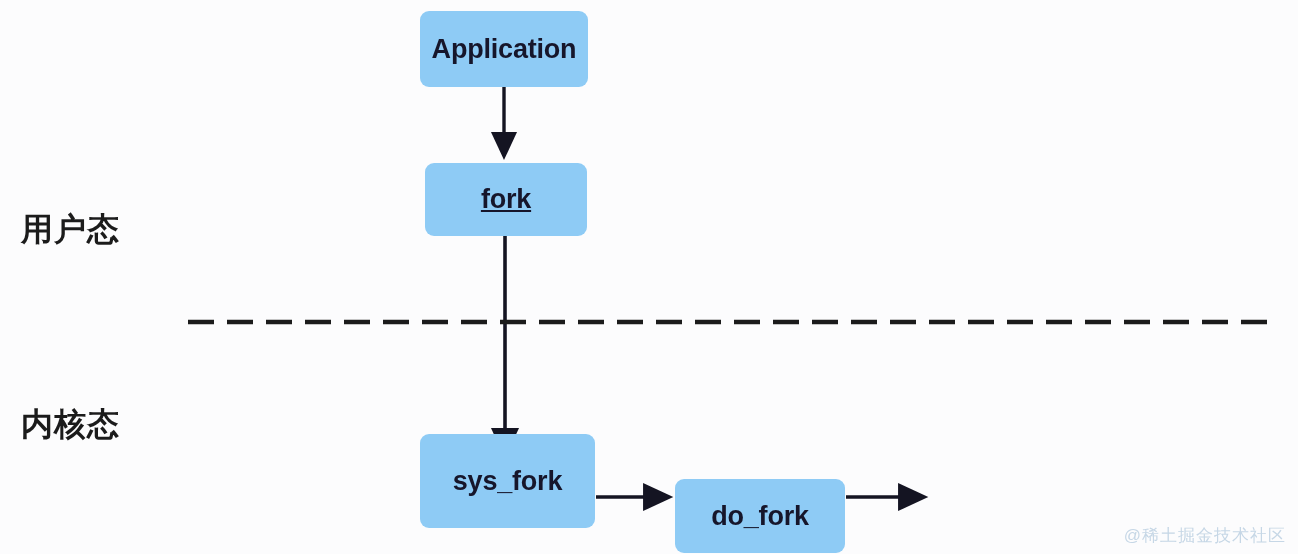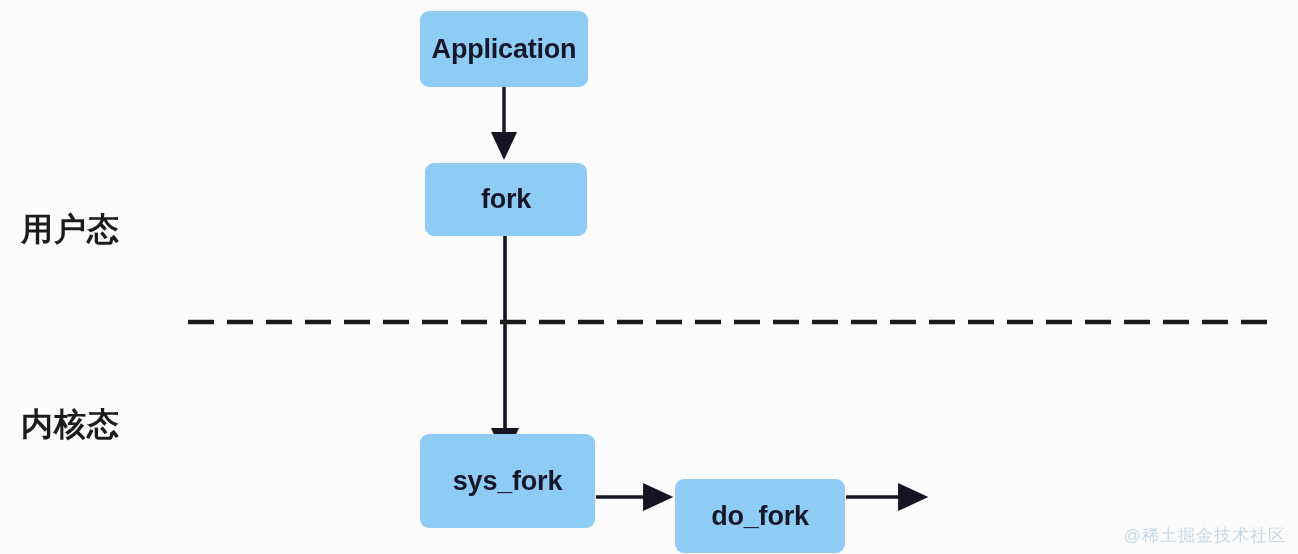--- a/index.html
+++ b/index.html
@@ -25,21 +25,21 @@
     display: flex;
     align-items: center;
     justify-content: center;
     color: #16162b;
     font-weight: bold;
     letter-spacing: -0.2px;
     white-space: nowrap;
     user-select: none;
   }
   #node-application { left: 420px; top: 11px;  width: 168px; height: 76px; font-size: 27px; }
-  #node-fork        { left: 425px; top: 163px; width: 162px; height: 73px; font-size: 27px; }
+  #node-fork        { left: 425px; top: 163px; width: 162px; height: 73px; font-size: 27px; text-decoration: underline; }
   #node-sys-fork    { left: 420px; top: 434px; width: 175px; height: 94px; font-size: 27px; }
   #node-do-fork     { left: 675px; top: 479px; width: 170px; height: 74px; font-size: 27px; }
   #node-copy-process{ left: 930px; top: 461px; width: 236px; height: 74px; font-size: 27px; }
 
   
   .mode-label {
     position: absolute;
     color: #1b1b1b;
     font-weight: bold;
     font-size: 32px;

